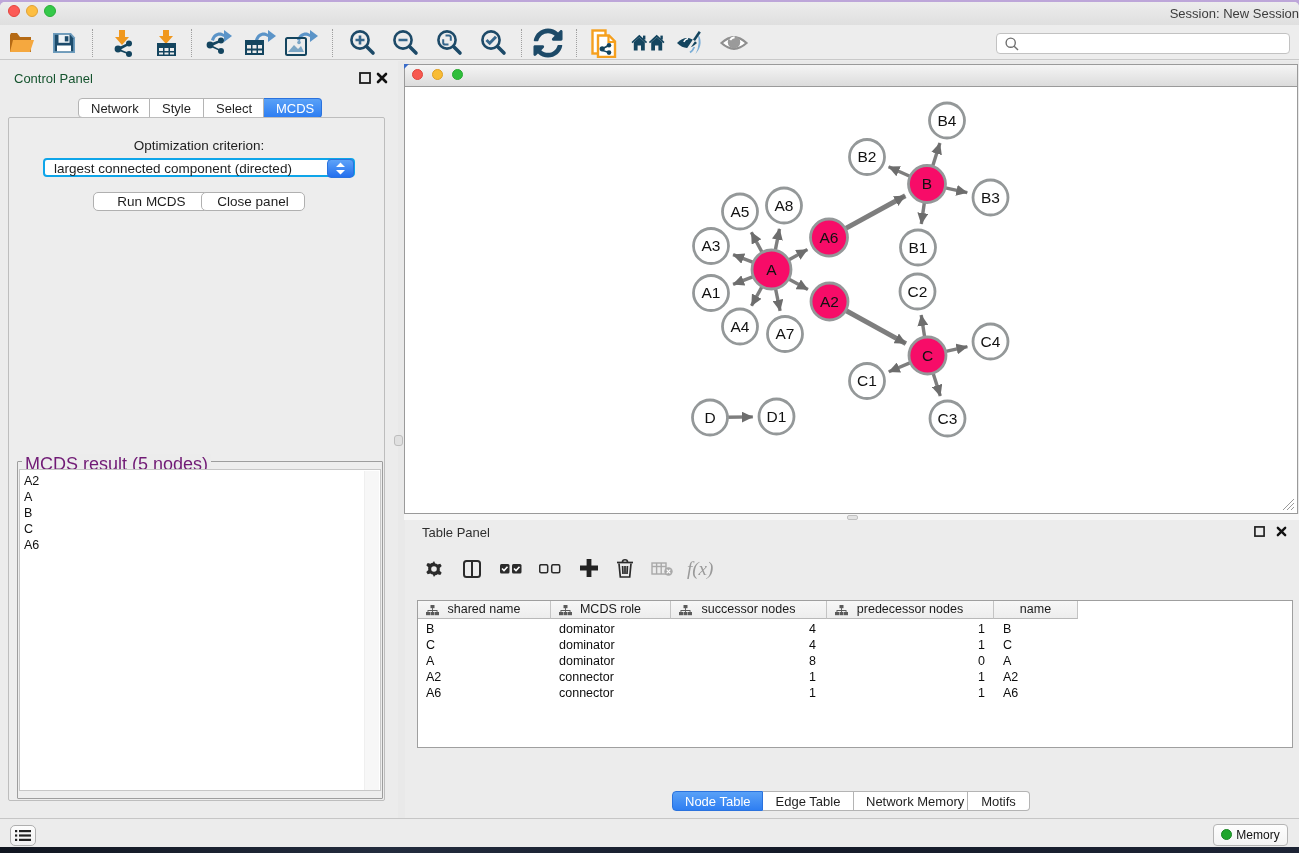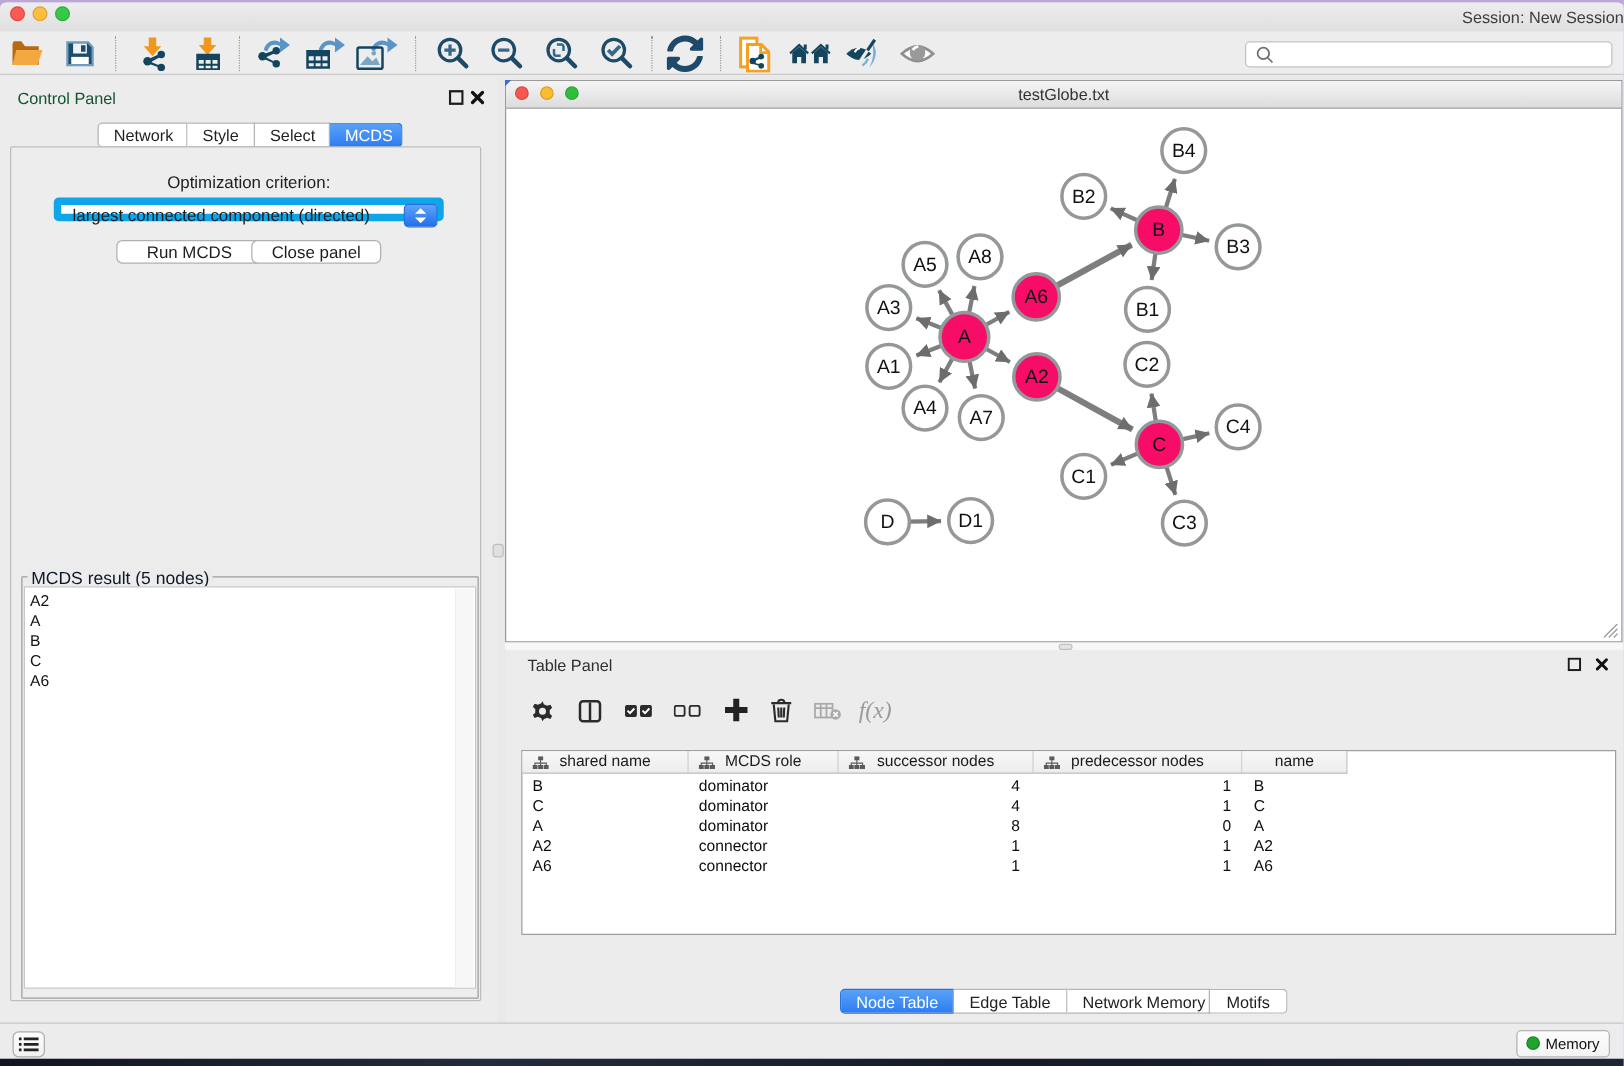--- a/index.html
+++ b/index.html
@@ -18,25 +18,25 @@
 #cpanel .hdr{position:absolute;left:14px;top:10px;font-size:13px;color:#14532d}
 #vdiv{position:absolute;left:398px;top:0;width:7px;height:757px;background:#e9e9e9}
 #vknob{position:absolute;left:-4px;top:374px;width:9px;height:11px;background:#e0e0e0;border:1px solid #bdbdbd;border-radius:3px}
 .tabs{position:absolute;display:flex;height:20px}
 .tab{white-space:nowrap;font-size:13px;color:#1f1f1f;background:#fff;border:1px solid #b4b4b4;border-left:none;padding:2px 12px 0;text-align:center}
 .tab.first{border-left:1px solid #b4b4b4;border-radius:4px 0 0 4px}
 .tab.last{border-radius:0 4px 4px 0}
 .tab.sel{background:linear-gradient(#59a1f7,#2e7ef2);color:#fff;border-color:#2a72dd}
 #cpbox{position:absolute;left:8px;top:56px;width:377px;height:684px;background:#ededed;border:1px solid #bdbdbd;border-radius:2px}
 #optlab{position:absolute;left:0;width:100%;top:77px;text-align:center;font-size:13.5px;color:#1e1e1e}
-#combo{position:absolute;left:43px;top:97px;width:312px;height:19px;background:#fff;border:6px solid #0ea5e9;border-radius:4px;font-size:13.5px;color:#1e1e1e;line-height:17px;padding-left:9px}
+#combo{position:absolute;left:43px;top:97px;width:312px;height:19px;background:#fff;border:2px solid #0ea5e9;border-radius:4px;font-size:13.5px;color:#1e1e1e;line-height:17px;padding-left:9px}
 #combo .cap{position:absolute;right:-1px;top:-1px;width:27px;height:19px;border-radius:4px;background:linear-gradient(#5ea3f8,#236fee);border:1px solid #2a72dd}
 .btn{position:absolute;height:19px;background:#fff;border:1px solid #b0b0b0;border-radius:5px;font-size:13.5px;color:#1e1e1e;text-align:center;line-height:17px}
 #fieldset{position:absolute;left:17px;top:400px;width:366px;height:338px;border:1px solid #9d9d9d;border-radius:1px}
-#fieldset .leg{position:absolute;left:4px;top:-8px;background:#ececec;padding:0 3px;font-size:14px;color:#0f172a}
+#fieldset .leg{position:absolute;left:4px;top:-8px;background:#ececec;padding:0 3px;font-size:18px;color:#701a75}
 #mlist{position:absolute;left:1px;top:7px;width:362px;height:322px;background:#fff;border:1px solid #c6c6c6}
 #mlist .it{font-size:12.5px;color:#111;padding-left:4px;height:16px;line-height:16px}
 #msb{position:absolute;right:1px;top:1px;width:15px;height:319px;background:#f7f7f7;border-left:1px solid #efefef}
 
 #netwin{position:absolute;left:404px;top:3px;width:894px;height:450px;background:#fff;border:1px solid #9a9a9a}
 #nettb{position:absolute;left:0;top:0;width:100%;height:22px;background:linear-gradient(#f5f5f5,#dcdcdc);border-bottom:1px solid #9a9a9a}
 #nettb .t{position:absolute;left:0;right:0;top:3px;text-align:center;font-size:13px;color:#333}
 .tl2{position:absolute;top:4px;width:11px;height:11px;border-radius:50%}
 #grip{position:absolute;right:2px;bottom:2px;width:12px;height:12px}
 #hknob{position:absolute;left:847px;top:454px;width:11px;height:5px;background:#e3e3e3;border:1px solid #c0c0c0;border-radius:2px;z-index:3}
@@ -243,21 +243,20 @@
  </div>
  <div id="vdiv">
         <div id="vknob"></div>
       </div>
  <div id="netwin">
   <div style="position:absolute;left:-1px;top:-1px;width:0;height:0;border-top:5px solid #3a6cc9;border-right:5px solid transparent;z-index:5"></div>
         <div id="nettb">
    <div class="tl2" style="left:7px;background:#f75950;border:1px solid #e0443c"></div>
    <div class="tl2" style="left:27px;background:#f8bc35;border:1px solid #dfa023"></div>
    <div class="tl2" style="left:47px;background:#2fbe3b;border:1px solid #28aa32"></div>
-   <div class="t">testGlobe.txt</div>
   </div>
   <svg id="grip" width="12" height="12" viewBox="0 0 12 12">
           <g stroke="#9a9a9a" stroke-width="1">
             <line x1="11" y1="0" x2="0" y2="11"></line>
             <line x1="11" y1="4" x2="4" y2="11"></line>
             <line x1="11" y1="8" x2="8" y2="11"></line>
           </g>
         </svg>
   <div style="position:absolute;left:0;top:21px"><svg id="graph" width="893" height="426" viewBox="0 0 893 426">
 <defs>

